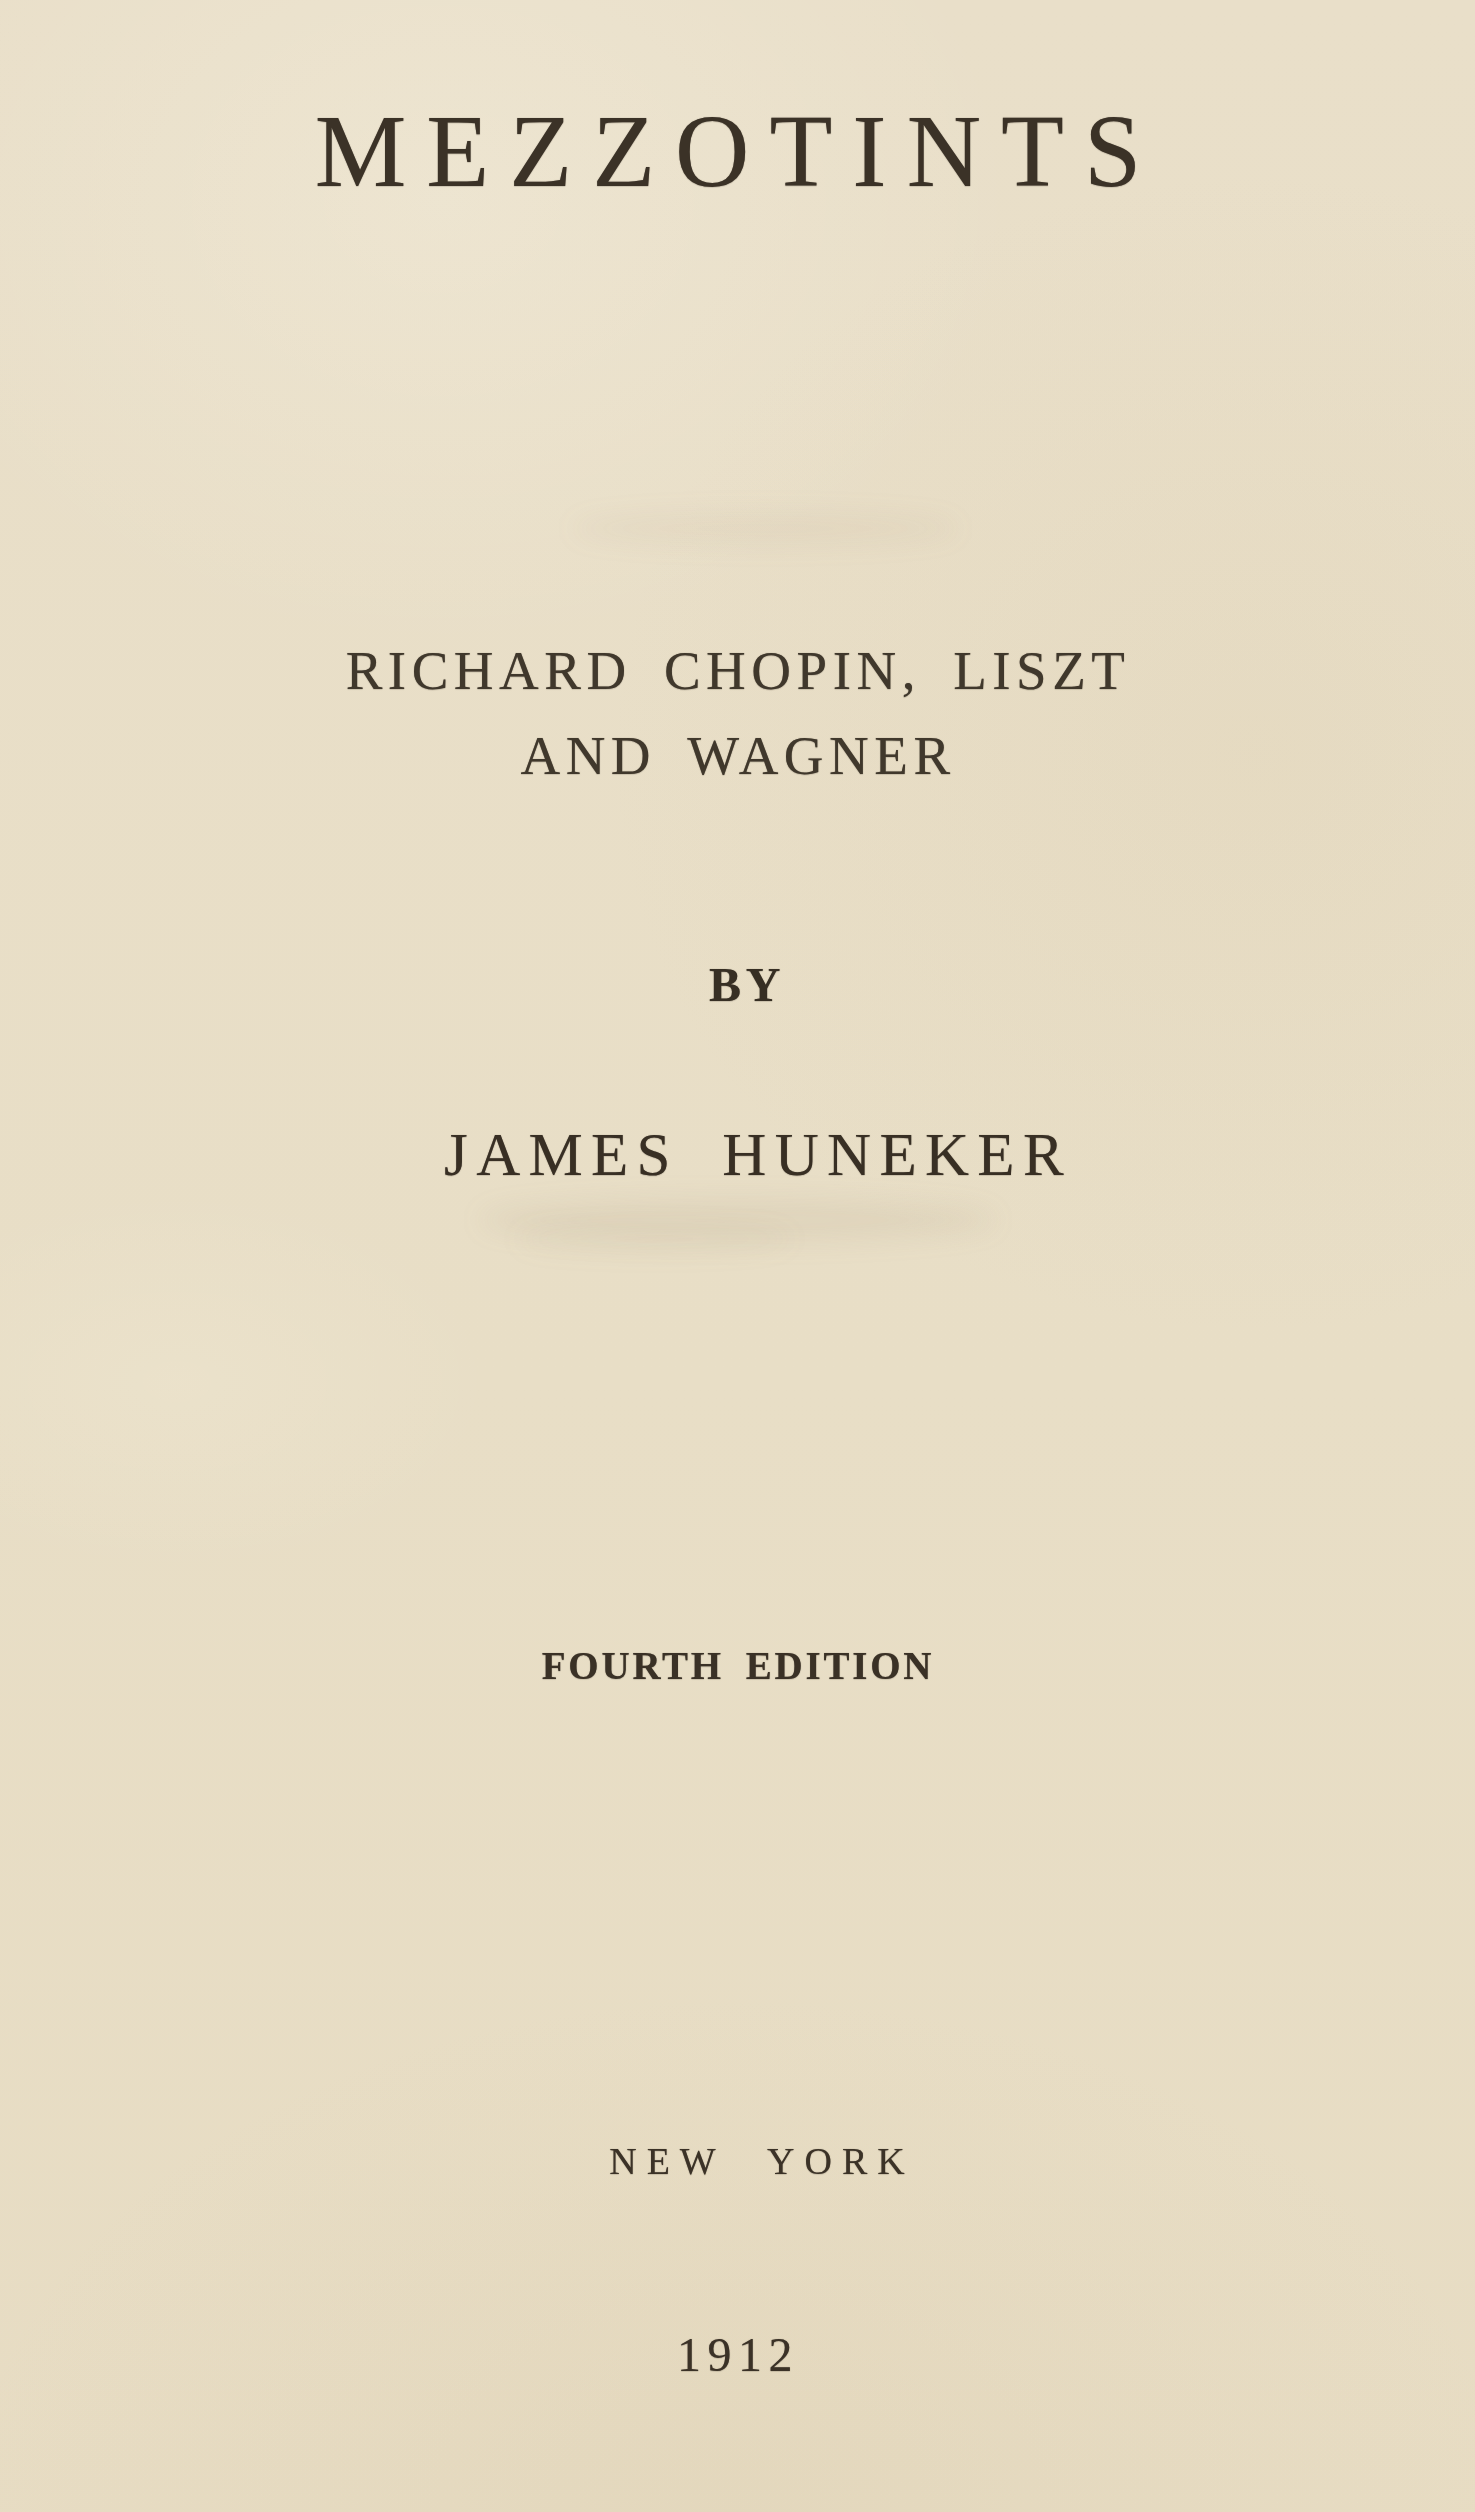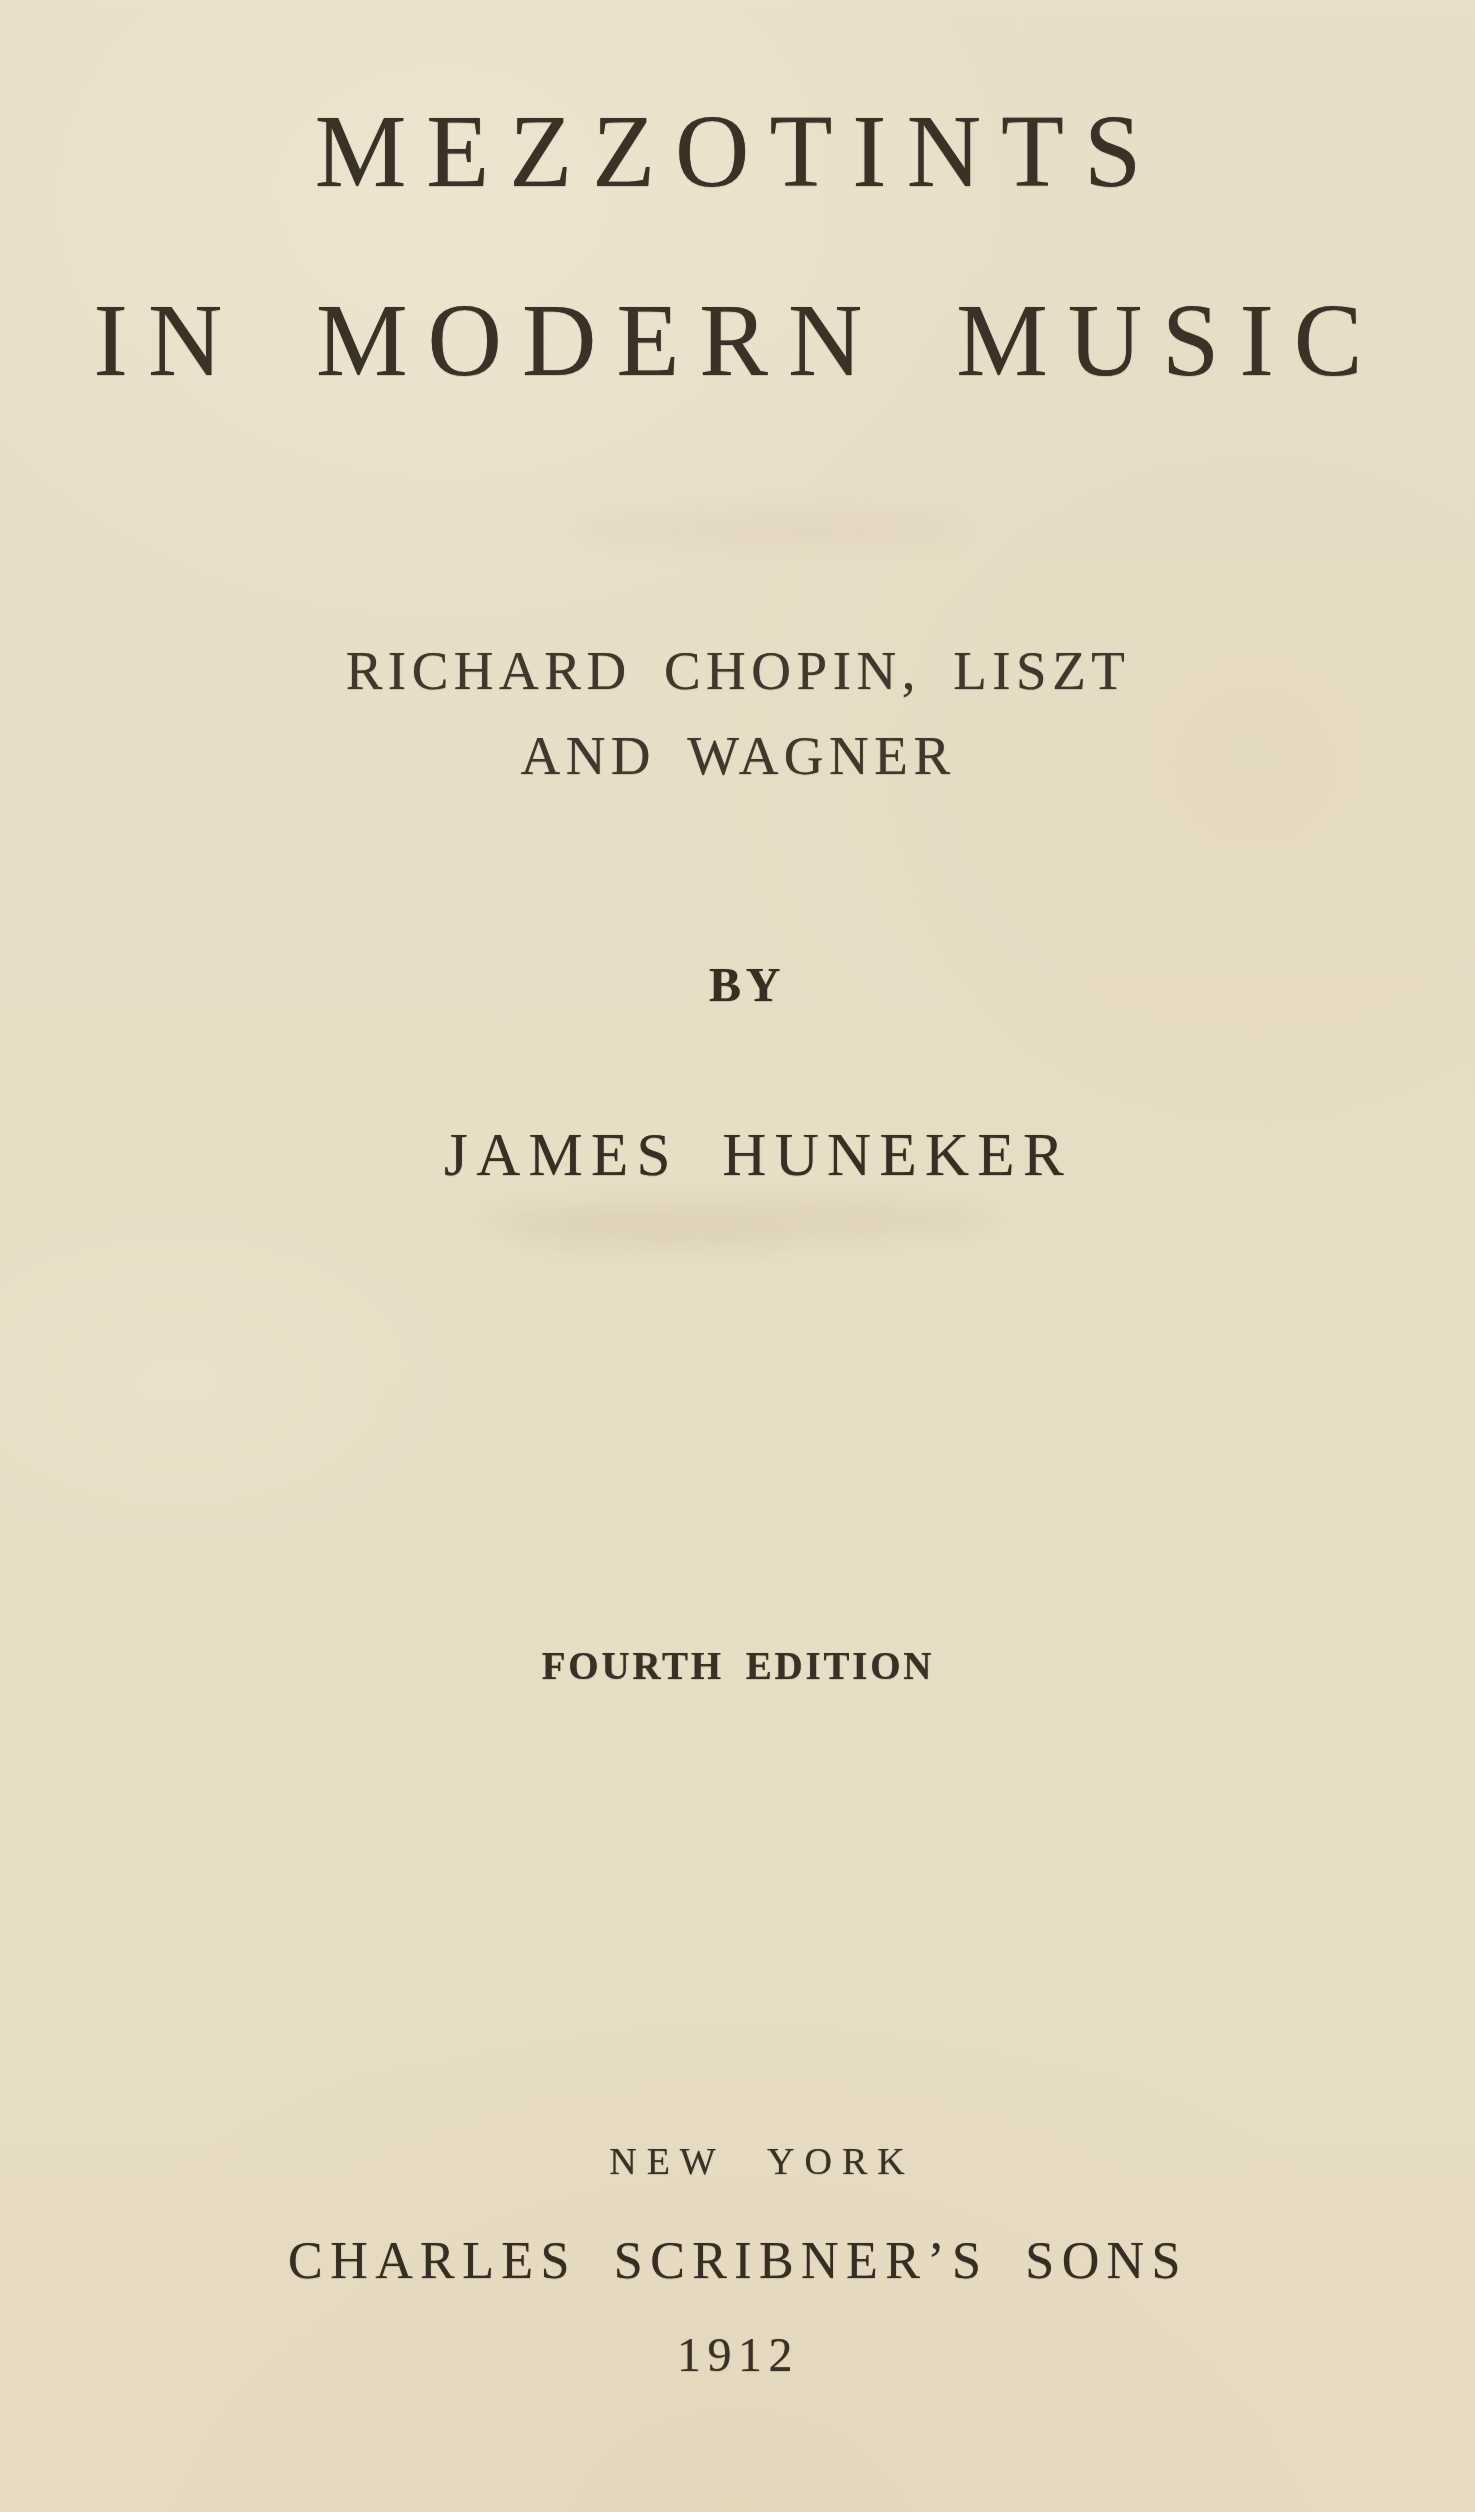--- a/index.html
+++ b/index.html
@@ -124,37 +124,35 @@
     background: rgba(150,132,102,0.06);
   }
 </style>
 </head>
 <body>
 
 <div id="page">
 
   <div class="line title-1">MEZZOTINTS</div>
 
-  <div class="line title-2">IN MODERN MUSIC</div>
 
 
   <div class="line subtitle sub-2">RICHARD CHOPIN, LISZT</div>
 
   <div class="line subtitle sub-3">AND WAGNER</div>
 
   <div class="line byline">BY</div>
 
   <div class="line author">JAMES HUNEKER</div>
 
   <div class="smudge smudge-author"></div>
   <div class="smudge smudge-title"></div>
   <div class="smudge smudge-mid"></div>
 
   <div class="line edition">FOURTH EDITION</div>
 
   <div class="line imprint-city">NEW YORK</div>
 
-  <div class="line imprint-publisher">CHARLES SCRIBNER’S SONS</div>
 
   <div class="line imprint-year">1912</div>
 
 </div>
 
 
 </body></html>

